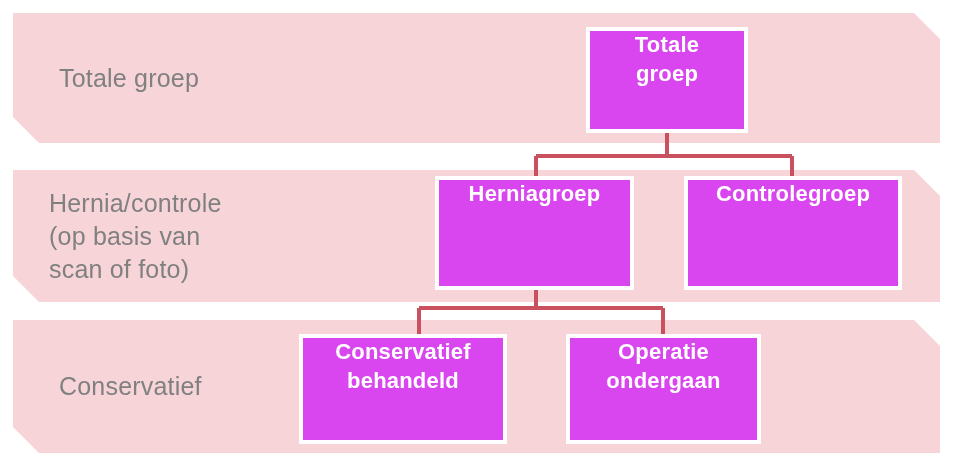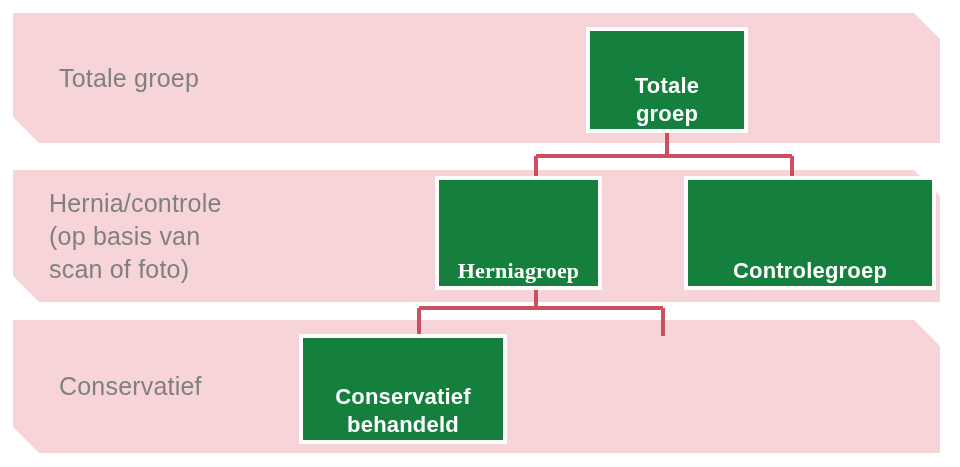--- a/index.html
+++ b/index.html
@@ -57,38 +57,38 @@
   #connectors {
     position: absolute;
     left: 0; top: 0;
     width: 960px; height: 467px;
     pointer-events: none;
   }
 
   
   .node {
     position: absolute;
-    background: #15803d;
+    background: #d946ef;
     border: 4px solid #ffffff;
     box-sizing: border-box;
     display: flex;
-    align-items: flex-end;
+    align-items: flex-start;
     justify-content: center;
     text-align: center;
     color: #ffffff;
     font-weight: bold;
     font-size: 22px;
     line-height: 1.3;
     white-space: pre-line;
     letter-spacing: 0.2px;
   }
 
   #node-totale       { left: 586px; top: 27px;  width: 162px; height: 106px; }
-  #node-hernia       { left: 435px; top: 176px; width: 167px; height: 114px; font-family: Liberation Serif, serif; }
-  #node-controle     { left: 684px; top: 176px; width: 252px; height: 114px; }
+  #node-hernia       { left: 435px; top: 176px; width: 199px; height: 114px; }
+  #node-controle     { left: 684px; top: 176px; width: 218px; height: 114px; }
   #node-conservatief { left: 299px; top: 334px; width: 208px; height: 110px; }
   #node-operatie     { left: 566px; top: 334px; width: 195px; height: 110px; }
 </style>
 </head>
 <body>
 
 <div id="stage">
 
   <div class="band" id="band-1">
     <span class="band-label">Totale groep</span>
@@ -132,14 +132,18 @@
 
   <div class="node" id="node-controle">
     <span>Controlegroep</span>
   </div>
 
   <div class="node" id="node-conservatief">
     <span>Conservatief
 behandeld</span>
   </div>
 
+  <div class="node" id="node-operatie">
+    <span>Operatie
+ondergaan</span>
+  </div>
 
 </div>
 
 </body></html>

